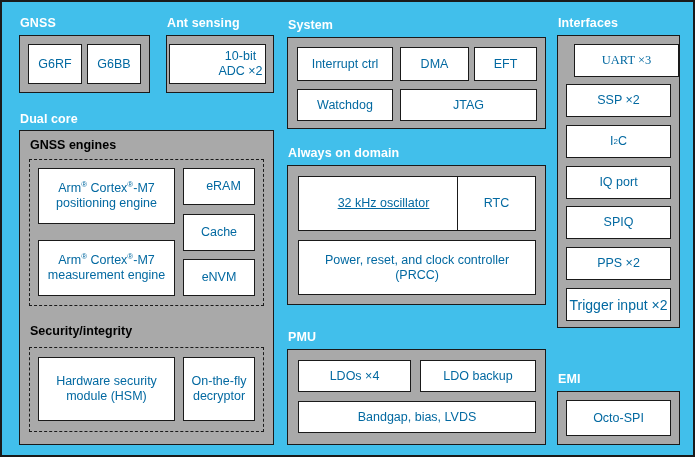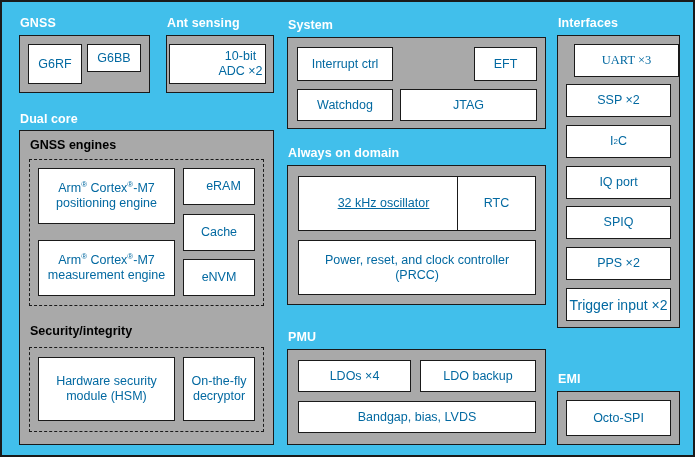--- a/index.html
+++ b/index.html
@@ -60,21 +60,21 @@
   .sup { font-size: 8px; vertical-align: super; line-height: 0; }
 </style>
 </head>
 <body>
 
 <div id="canvas">
 
   <div class="grp-title" style="left:18px; top:14px;">GNSS</div>
   <div class="gray" style="left:17px; top:33px; width:131px; height:58px;"></div>
   <div class="blk" style="left:26px; top:42px; width:54px; height:40px;">G6RF</div>
-  <div class="blk" style="left:85px; top:42px; width:54px; height:28px;">G6BB</div>
+  <div class="blk" style="left:85px; top:42px; width:54px; height:40px;">G6BB</div>
 
   <div class="grp-title" style="left:165px; top:14px;">Ant sensing</div>
   <div class="gray" style="left:164px; top:33px; width:108px; height:58px;"></div>
   <div class="blk" style="left:167px; top:42px; width:97px; height:40px;padding-left:48px;">10-bit ADC ×2</div>
 
   <div class="grp-title" style="left:18px; top:110px;">Dual core</div>
   <div class="gray" style="left:17px; top:128px; width:255px; height:315px;"></div>
 
   <div style="position:absolute; left:28px; top:136px; color:#000; font-weight:bold; font-size:12.5px;">GNSS engines</div>
   <div class="dashed" style="left:27px; top:157px; width:235px; height:147px;"></div>
@@ -98,20 +98,21 @@
     <span>decryptor</span></span>
   </div>
   <div class="blk" style="left:36px; top:355px; width:137px; height:64px;">
     <span><span>Hardware security</span><br>
     <span>module (HSM)</span></span>
   </div>
 
   <div class="grp-title" style="left:286px; top:16px;">System</div>
   <div class="gray" style="left:285px; top:35px; width:259px; height:92px;"></div>
   <div class="blk" style="left:295px; top:45px; width:96px; height:34px;">Interrupt ctrl</div>
+  <div class="blk" style="left:398px; top:45px; width:69px; height:34px;">DMA</div>
   <div class="blk" style="left:472px; top:45px; width:63px; height:34px;">EFT</div>
   <div class="blk" style="left:295px; top:87px; width:96px; height:32px;">Watchdog</div>
   <div class="blk" style="left:398px; top:87px; width:137px; height:32px;">JTAG</div>
 
   <div class="grp-title" style="left:286px; top:144px;">Always on domain</div>
   <div class="gray" style="left:285px; top:163px; width:259px; height:140px;"></div>
   <div class="blk" style="left:296px; top:174px; width:171px; height:55px;text-decoration:underline;">32 kHz oscillator</div>
   <div class="blk" style="left:455px; top:174px; width:79px; height:55px;">RTC</div>
   <div class="blk" style="left:296px; top:238px; width:238px; height:55px;">
     <span><span>Power, reset, and clock controller</span><br>

